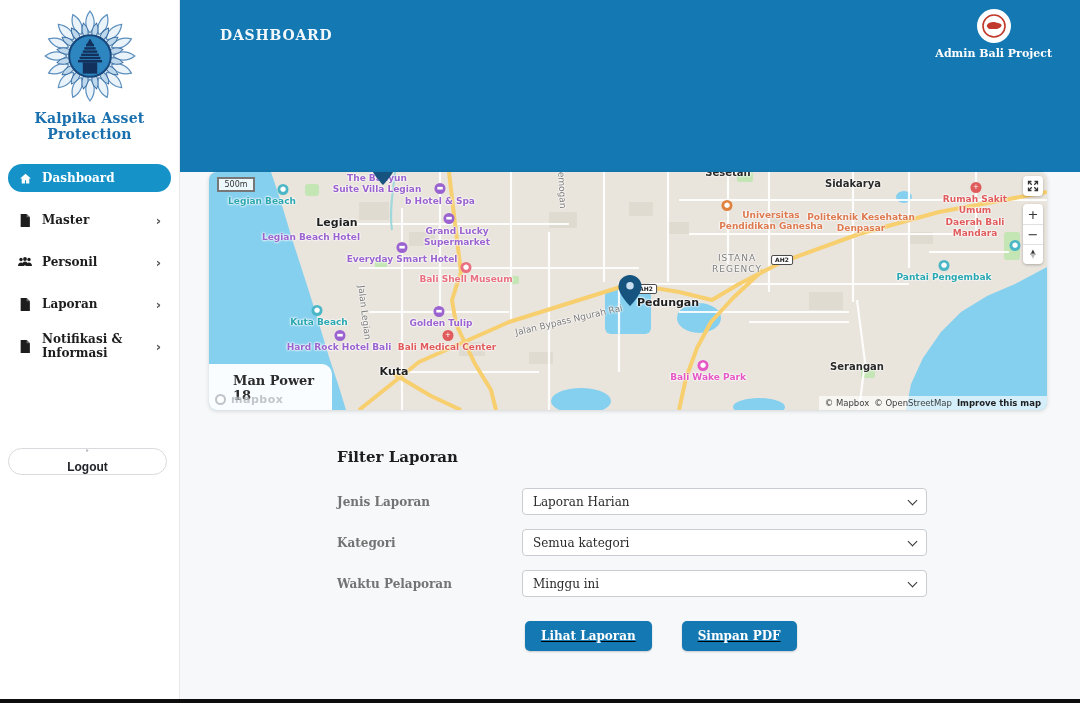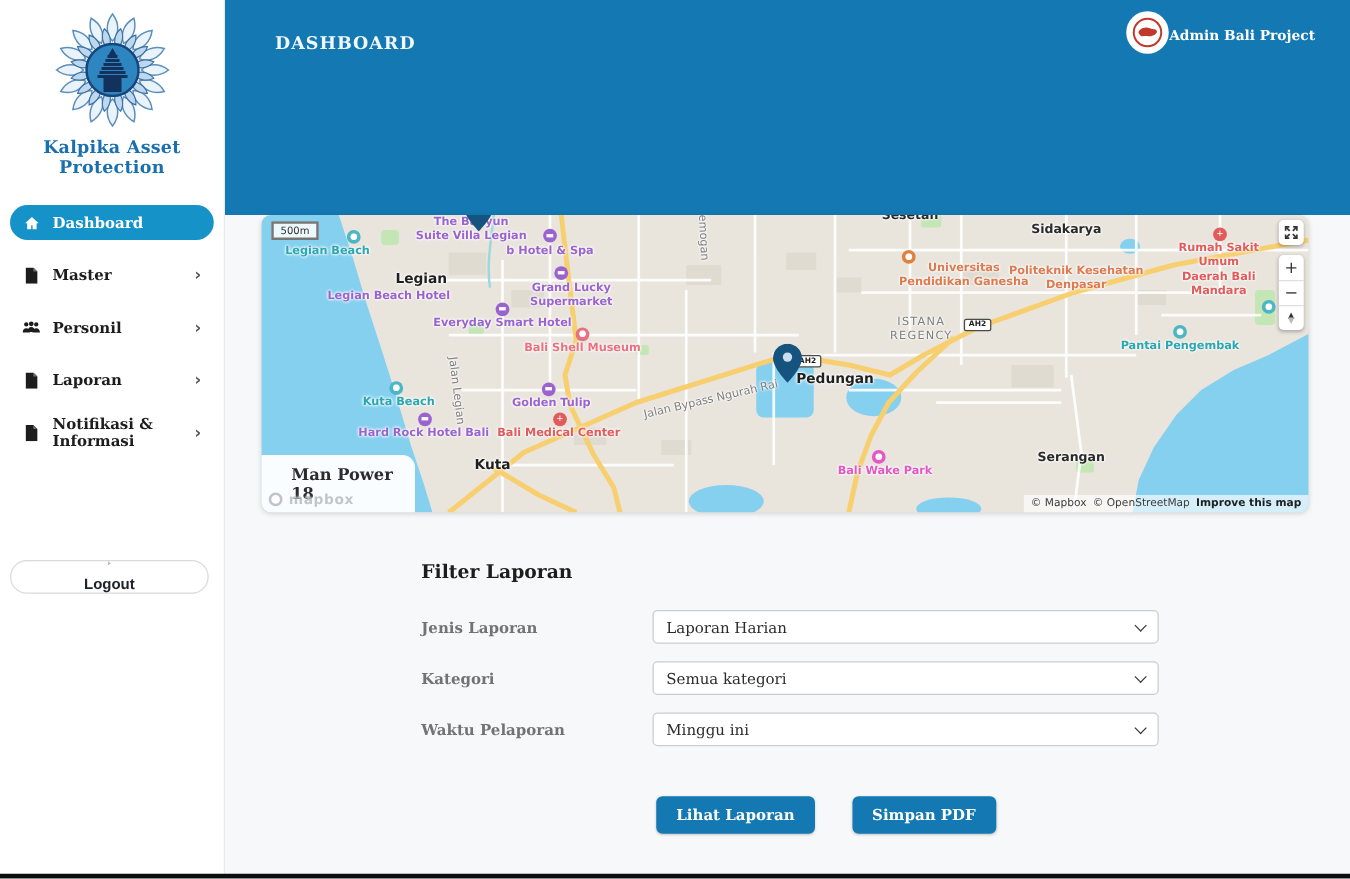--- a/index.html
+++ b/index.html
@@ -14,21 +14,21 @@
   .menu { margin-top:22px; }
   .menu-item { position:relative; display:flex; align-items:center; gap:10px; height:28px; margin:4px 8px 14px 8px; padding:0 10px; font-size:12px; font-weight:bold; color:#1d1d1d; border-radius:14px; cursor:pointer; }
   .menu-item .mi-icon { width:14px; height:14px; display:flex; align-items:center; justify-content:center; flex:0 0 14px; }
   .menu-item .chev { margin-left:auto; color:#555; font-size:13px; line-height:1; font-family:"DejaVu Sans", sans-serif; }
   .menu-item.active { background:#1593c8; color:#ffffff; }
   .logout-btn { position:absolute; left:8px; top:448px; width:159px; height:27px; border:1px solid #d8dadd; border-radius:14px; background:#fff; display:flex; align-items:center; gap:8px; padding:0 16px; font-size:12px; font-weight:bold; color:#20242a; cursor:pointer;flex-direction:column; }
 
   
   .topbar { position:absolute; left:180px; top:0; width:900px; height:172px; background:#1478b2; z-index:1; }
   .page-title { position:absolute; left:40px; top:27px; color:#f2f8fc; font-size:14px; font-weight:bold; letter-spacing:.8px; }
-  .userbox { position:absolute; right:28px; top:9px; display:flex; flex-direction:row; align-items:center; cursor:pointer; }
+  .userbox { position:absolute; right:28px; top:9px; display:flex; flex-direction:column; align-items:center; cursor:pointer; }
   .avatar { width:34px; height:34px; border-radius:50%; background:#ffffff; display:flex; align-items:center; justify-content:center; }
   .user-name { margin-top:4px; color:#ffffff; font-size:11px; font-weight:bold; }
 
   
   .map-card { position:absolute; left:209px; top:172px; width:838px; height:238px; border-radius:8px; overflow:hidden; background:#e9e4dc; z-index:3; box-shadow:0 1px 4px rgba(0,0,0,.15); }
   .map-bg { position:absolute; left:0; top:0; }
   .poi { position:absolute; transform:translate(-50%,0); font-family:"DejaVu Sans", sans-serif; font-size:9px; font-weight:bold; white-space:pre-line; text-align:center; line-height:1.25; text-shadow:0 0 2px #fff,0 0 2px #fff,0 0 3px #fff; pointer-events:none; }
   .poi.town { font-size:11px; color:#1f1f1f; }
   .poi.town-sm { font-size:10px; color:#2a2a2a;text-align:right; }
   .poi.purple { color:#9a63cf; }
@@ -59,21 +59,21 @@
   .compass .s { color:#bbb; font-size:7px; }
 
   
   .filter { position:absolute; left:337px; top:448px; width:590px; z-index:2; }
   .filter-title { font-size:15px; font-weight:bold; color:#1d1d1d; margin-bottom:22px; }
   .f-row { display:flex; align-items:center; margin-bottom:14px; }
   .f-label { width:185px; font-size:12px; font-weight:bold; color:#737373; }
   .sel-wrap { position:relative; flex:1; }
   .sel-wrap select { width:100%; height:27px; appearance:none; -webkit-appearance:none; border:1px solid #c9cdd1; border-radius:4px; background:#fff; padding:0 26px 0 10px; font-family:"DejaVu Serif", serif; font-size:12px; color:#2b2b2b; cursor:pointer; }
   .sel-wrap::after { content:""; position:absolute; right:11px; top:9px; width:6px; height:6px; border-right:1.6px solid #333; border-bottom:1.6px solid #333; transform:rotate(45deg); pointer-events:none; }
-  .f-buttons { display:flex; gap:30px; padding-left:188px; margin-top:40px; }
+  .f-buttons { display:flex; gap:30px; padding-left:188px; margin-top:24px;text-decoration:underline; }
   .btn { border:none; background:#1478b2; color:#fff; font-family:"DejaVu Serif", serif; font-size:12px; font-weight:bold; padding:8px 16px; border-radius:5px; cursor:pointer; box-shadow:0 1px 2px rgba(0,0,0,.2); }
 
   .bottom-edge { position:absolute; left:0; bottom:0; width:1080px; height:4px; background:#0d0d0d; z-index:9; }
 </style>
 </head>
 <body>
 
 <div class="app">
 
   <aside class="sidebar">

